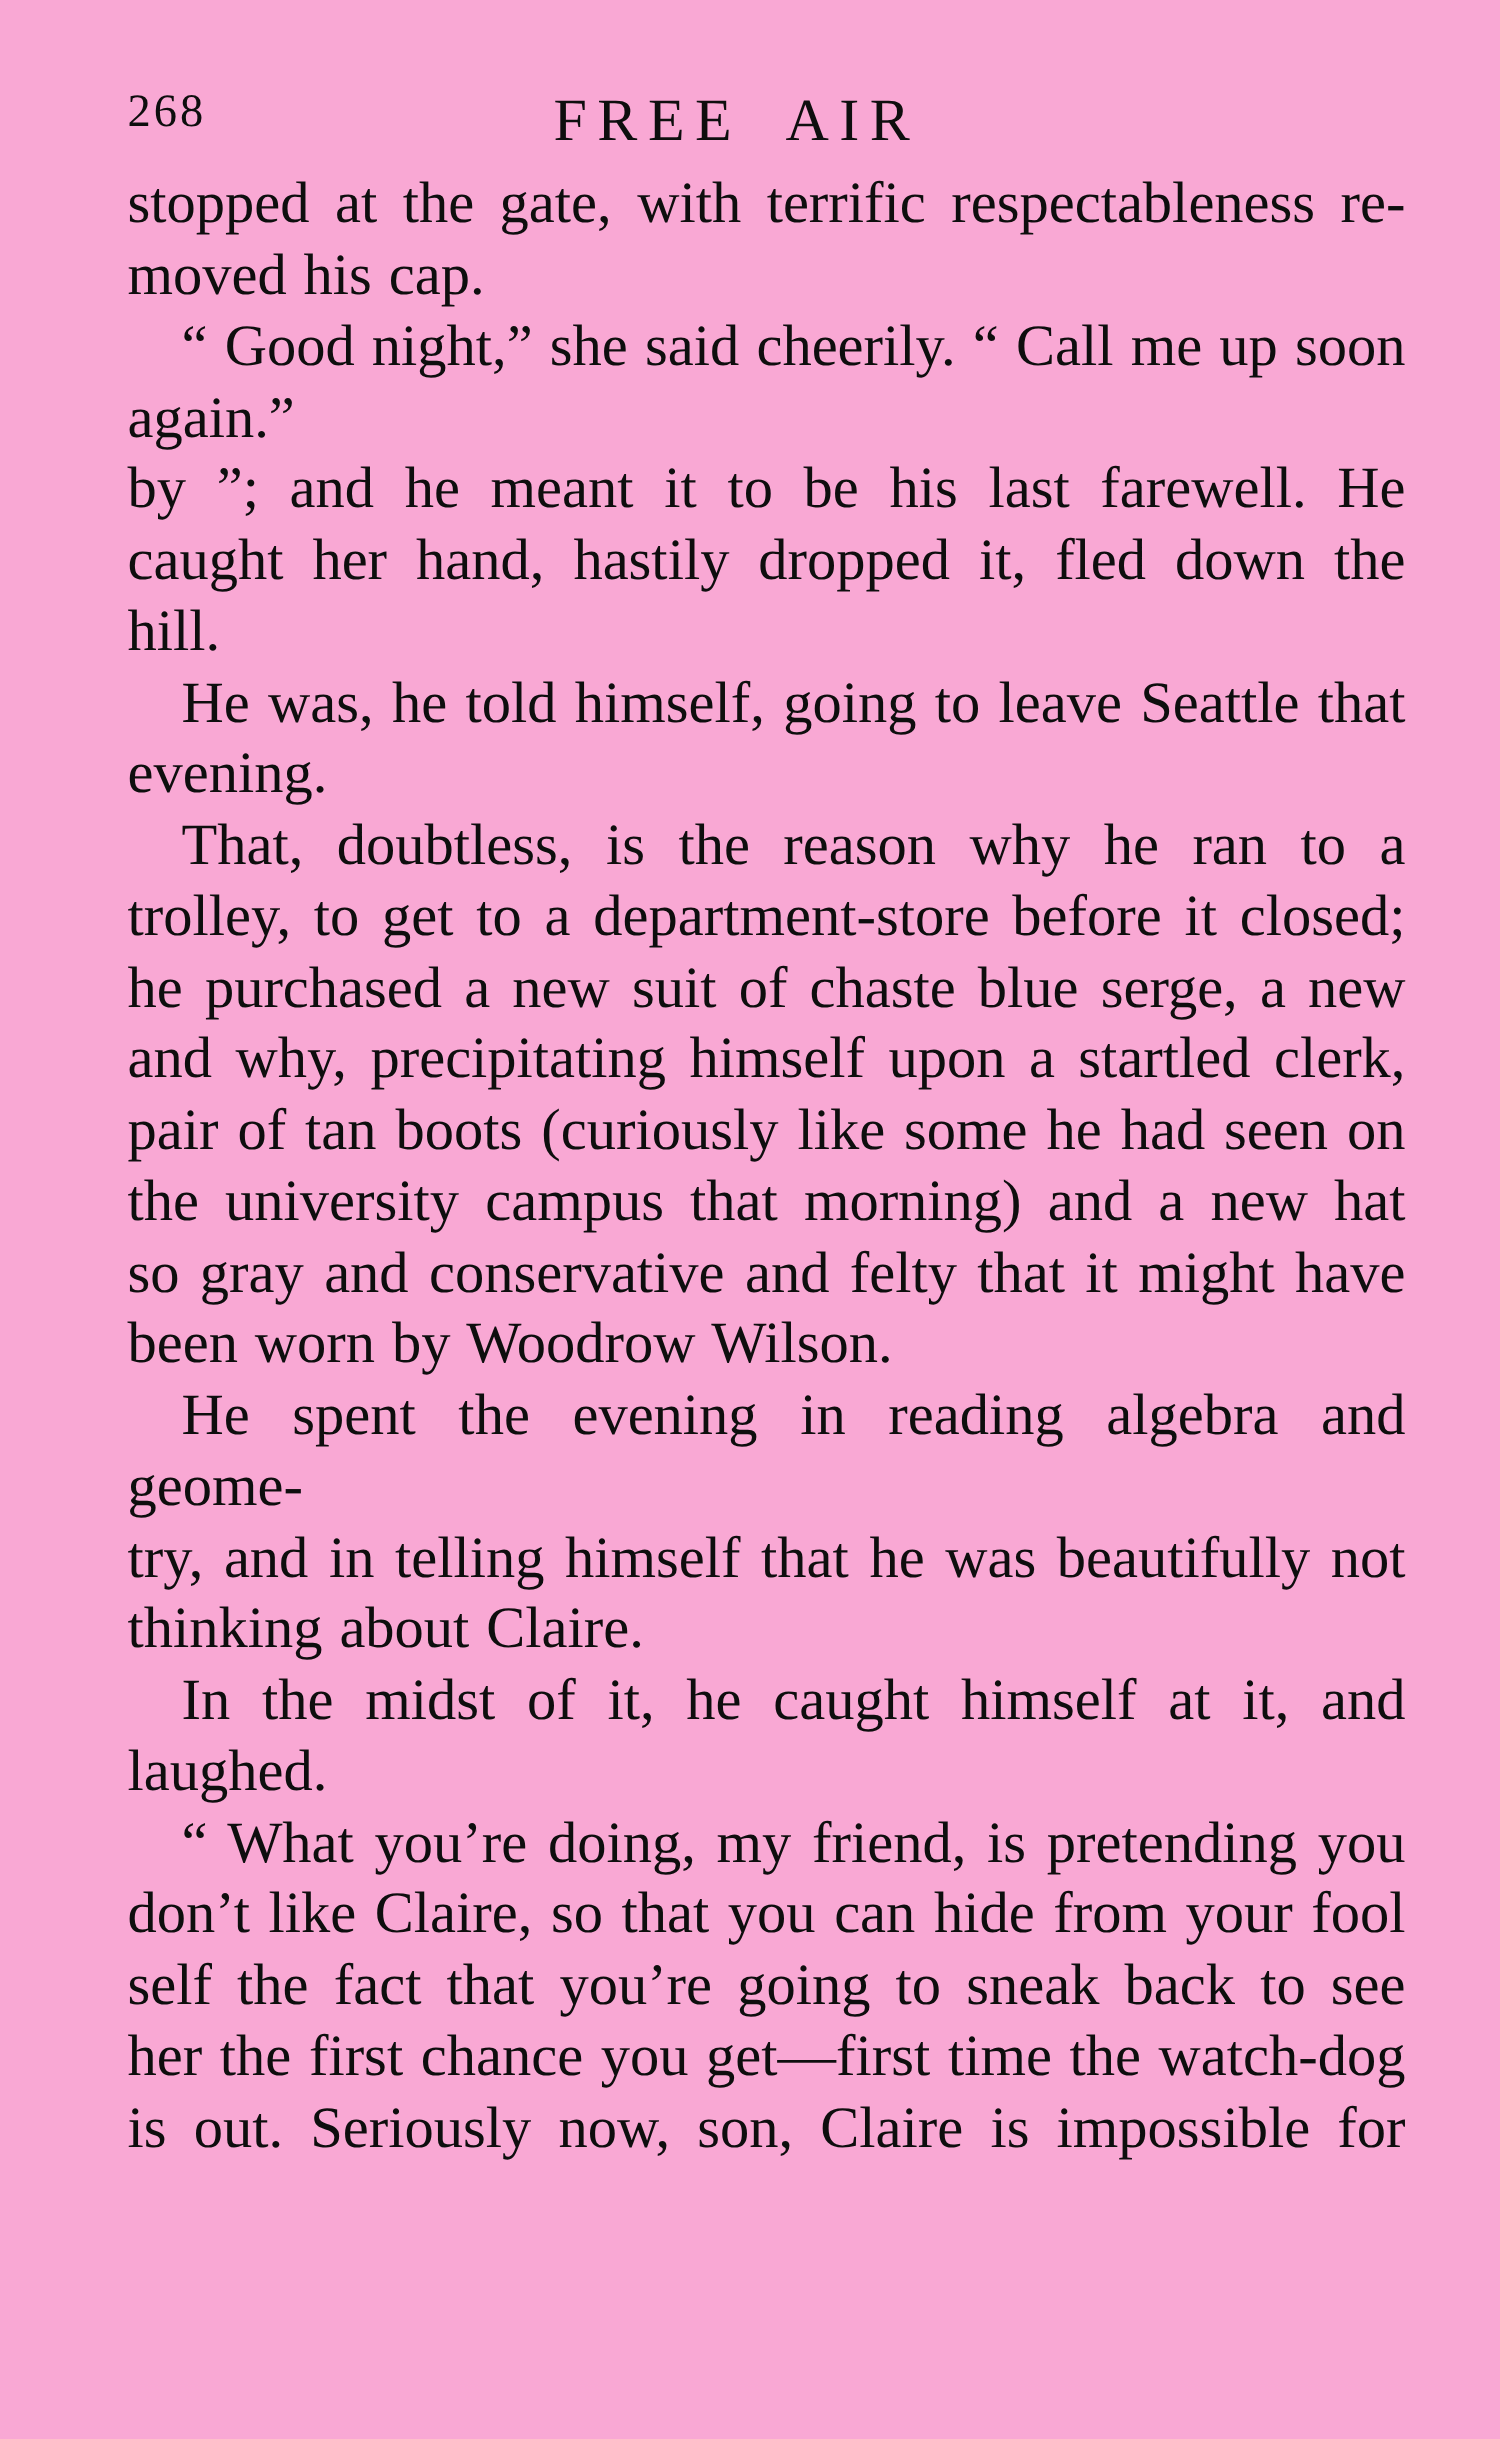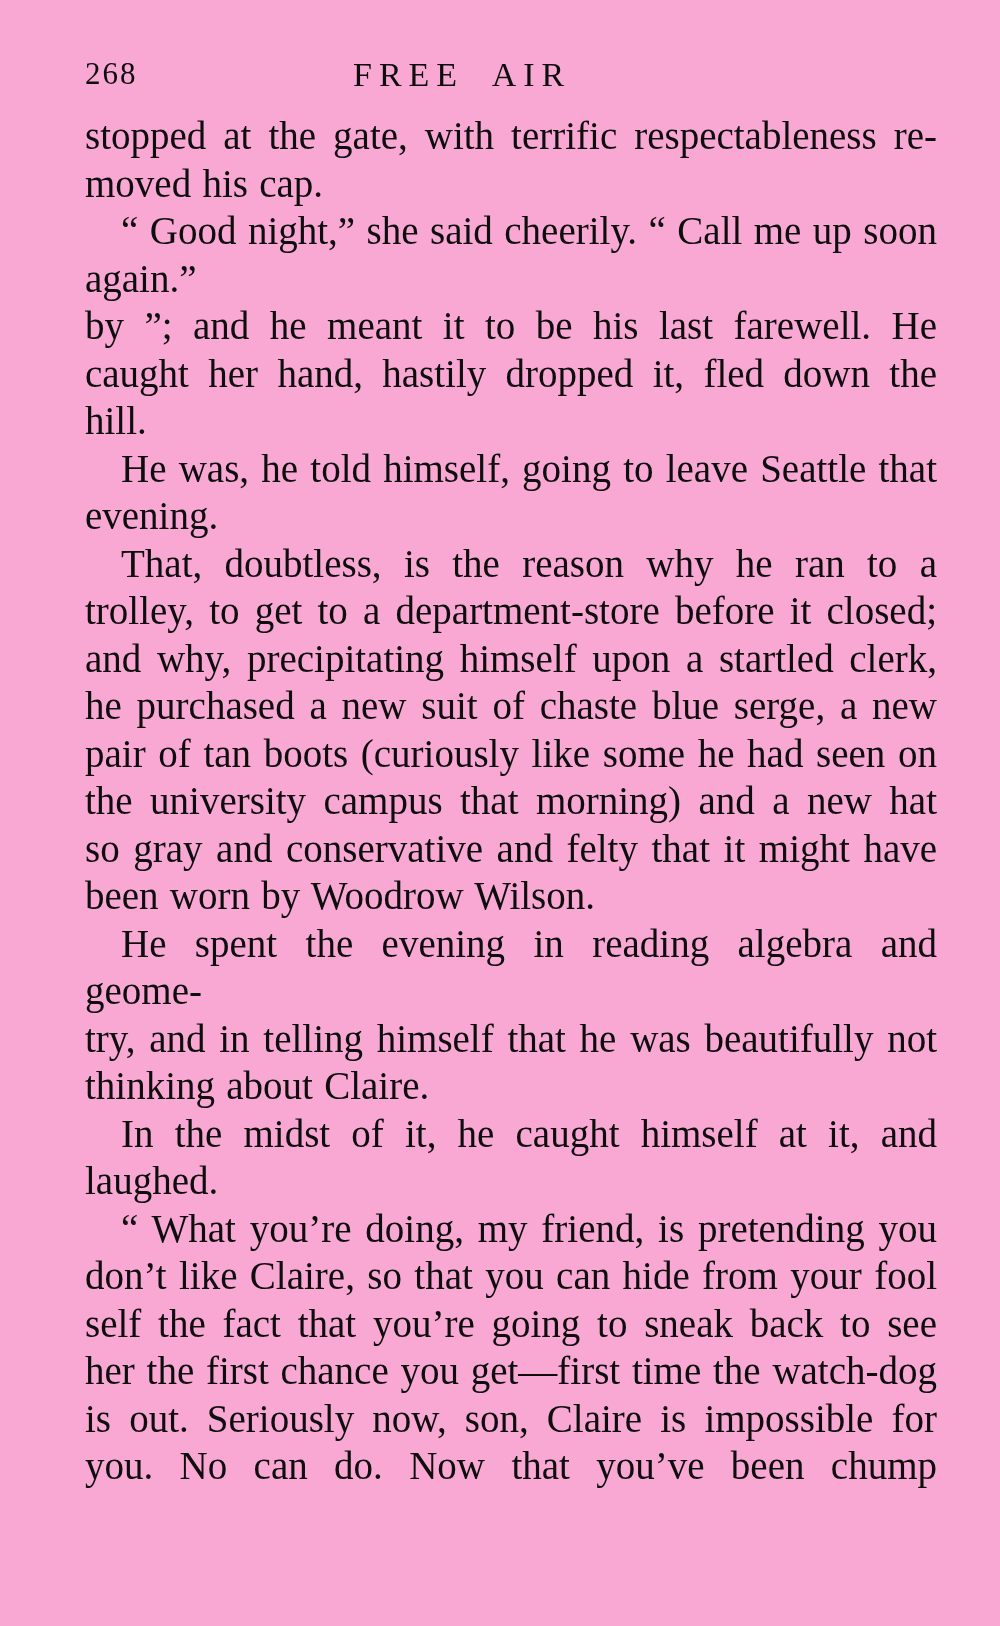--- a/index.html
+++ b/index.html
@@ -25,23 +25,23 @@
   }
   .page-number {
     position: absolute;
     left: 0;
     top: 0;
     font-size: 31px;
     letter-spacing: 2px;
   }
   .book-title {
     position: absolute;
-    left: 268px;
+    left: 284px;
     top: 0;
-    font-size: 34px;
+    font-size: 40px;
     letter-spacing: 7px;
     word-spacing: 14px;
   }
   .body-text {
     position: absolute;
     left: 85px;
     top: 112px;
     width: 852px;
     font-size: 39px;
     line-height: 47.5px;
@@ -74,31 +74,30 @@
       <div class="text-line justify">stopped at the gate, with terrific respectableness re-</div>
       <div class="text-line left">moved his cap.</div>
       <div class="text-line justify indent">“ Good night,” she said cheerily.  “ Call me up soon</div>
       <div class="text-line left">again.”</div>
       <div class="text-line justify">by ”; and he meant it to be his last farewell.  He</div>
       <div class="text-line justify">caught her hand, hastily dropped it, fled down the hill.</div>
       <div class="text-line justify indent">He was, he told himself, going to leave Seattle that</div>
       <div class="text-line left">evening.</div>
       <div class="text-line justify indent">That, doubtless, is the reason why he ran to a</div>
       <div class="text-line justify">trolley, to get to a department-store before it closed;</div>
+      <div class="text-line justify">he purchased a new suit of chaste blue serge, a new</div>
       <div class="text-line justify">and why, precipitating himself upon a startled clerk,</div>
-      <div class="text-line justify">he purchased a new suit of chaste blue serge, a new</div>
       <div class="text-line justify">pair of tan boots (curiously like some he had seen on</div>
       <div class="text-line justify">the university campus that morning) and a new hat</div>
       <div class="text-line justify">so gray and conservative and felty that it might have</div>
       <div class="text-line left">been worn by Woodrow Wilson.</div>
       <div class="text-line justify indent">He spent the evening in reading algebra and geome-</div>
       <div class="text-line justify">try, and in telling himself that he was beautifully not</div>
       <div class="text-line left">thinking about Claire.</div>
       <div class="text-line justify indent">In the midst of it, he caught himself at it, and</div>
       <div class="text-line left">laughed.</div>
       <div class="text-line justify indent">“ What you’re doing, my friend, is pretending you</div>
       <div class="text-line justify">don’t like Claire, so that you can hide from your fool</div>
       <div class="text-line justify">self the fact that you’re going to sneak back to see</div>
       <div class="text-line justify">her the first chance you get—first time the watch-dog</div>
       <div class="text-line justify">is out.  Seriously now, son, Claire is impossible for</div>
-      <div class="text-line justify">you.  No can do.  Now that you’ve been chump</div>
     </div>
 </div>
 
 </body></html>

